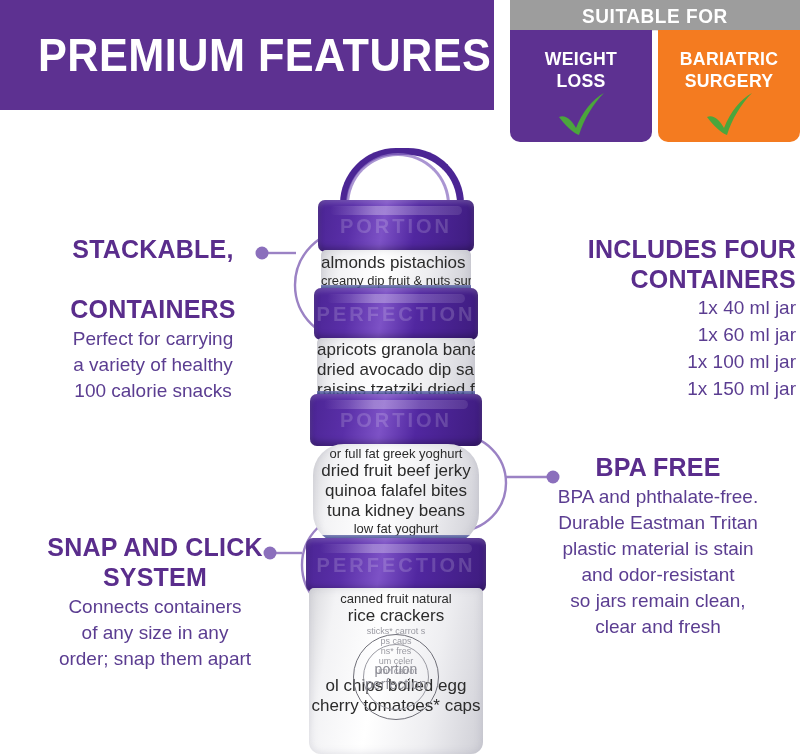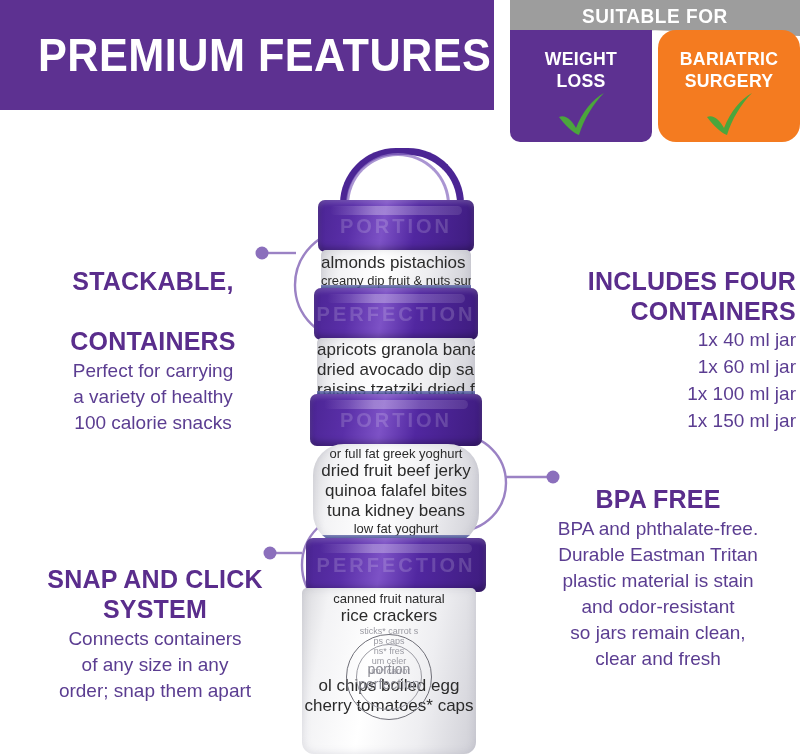--- a/index.html
+++ b/index.html
@@ -38,30 +38,30 @@
     color:#ffffff;font-size:20px;font-weight:bold;letter-spacing:0.6px;
     transform:scaleX(0.95);
   }
   .badge-cols{position:absolute;left:0;top:30px;width:290px;height:92px;display:flex;gap:6px;}
   .badge-col{
     position:relative;flex:1;height:112px;
     border-radius:0 0 10px 10px;
     overflow:hidden;
   }
   .badge-col.weight{background:#5D3191;}
-  .badge-col.bariatric{background:#F47B20;border-radius:18px;}
+  .badge-col.bariatric{background:#F47B20;}
   .badge-col-label{
     position:absolute;left:0;top:18px;width:100%;text-align:center;
     color:#ffffff;font-size:19px;font-weight:bold;line-height:22px;
     letter-spacing:0.3px;transform:scaleX(0.93);
   }
   .badge-check{position:absolute;left:50%;bottom:4px;transform:translateX(-50%);}
 
   
-  .blk{position:absolute;color:#56318E;margin-top:32px;}
+  .blk{position:absolute;color:#56318E;}
   .blk h3{
     margin:0;font-size:25px;font-weight:bold;line-height:30px;
     color:#5A2D8C;letter-spacing:0.2px;
   }
   .blk p{
     margin:2px 0 0 0;font-size:19px;line-height:26px;
     color:#5B3D91;font-weight:normal;
   }
   .blk .list{margin:0;font-size:19px;line-height:27px;color:#5B3D91;}
 
@@ -229,21 +229,21 @@
         <div class="wline w-mid">low fat yoghurt</div>
         <div class="wline w-big">chickpeas   avocado</div>
       </div>
       <div class="rim"></div>
     </div>
 
     <div class="lid" style="left:10px;top:390px;width:180px;height:54px;">
       <div class="gloss"></div>
       <div class="emboss">PERFECTION</div>
     </div>
-    <div class="jar" style="left:6px;top:440px;width:174px;height:166px;border-radius:5px 5px 12px 12px;">
+    <div class="jar" style="left:13px;top:440px;width:174px;height:166px;border-radius:5px 5px 12px 12px;">
       <div class="words" style="padding-top:3px;">
         <div class="wline w-mid">canned fruit   natural</div>
         <div class="wline w-big">rice crackers</div>
         <div class="wline w-sm">sticks*                 carrot s</div>
         <div class="wline w-sm">ps                        caps</div>
         <div class="wline w-sm">ns*                      fres</div>
         <div class="wline w-sm">um                       celer</div>
         <div class="wline w-sm">um*                     carrot</div>
         <div class="wline w-big">ol chips     boiled egg</div>
         <div class="wline w-big">cherry tomatoes*  caps</div>

